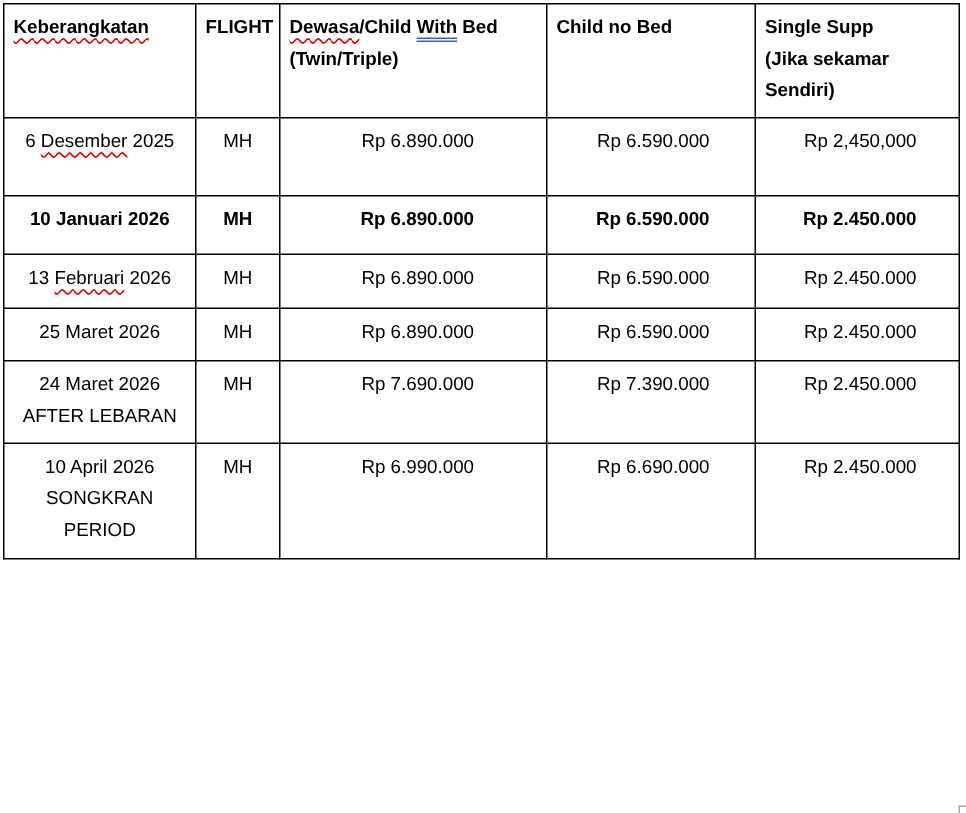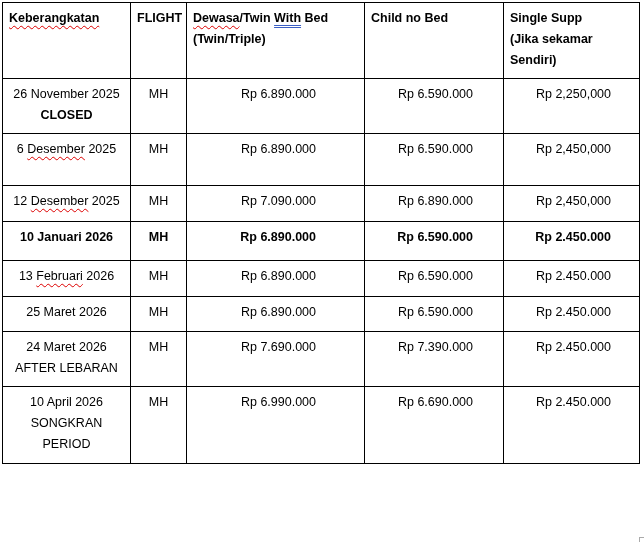--- a/index.html
+++ b/index.html
@@ -29,45 +29,31 @@
     <col style="width:128px">
       <col style="width:56px">
       <col style="width:178px">
       <col style="width:139px">
       <col style="width:136px">
   </colgroup>
   <tbody>
       <tr style="height:76px">
     <th><span class="spell">Keberangkatan</span></th>
     <th>FLIGHT</th>
-    <th><span class="spell">Dewasa</span><span>/Twin </span><span class="gram">With</span><span> Bed</span><br><span>(Twin/Triple)</span></th>
+    <th><span class="spell">Dewasa</span><span>/Child </span><span class="gram">With</span><span> Bed</span><br><span>(Twin/Triple)</span></th>
     <th>Child no Bed</th>
     <th><span>Single Supp</span><br><span>(Jika sekamar</span><br><span>Sendiri)</span></th>
   </tr>
   </tbody>
     <tbody id="rows">
-      <tr style="height: 55px;">
-        <td class="c-date"><span>26 November 2025</span><span class="spell"></span><span></span><br><span class="bold">CLOSED</span></td>
-        <td class="c-flight">MH</td>
-        <td class="c-price">Rp 6.890.000</td>
-        <td class="c-child">Rp 6.590.000</td>
-        <td class="c-single">Rp 2,250,000</td>
-      </tr>
       <tr style="height: 52px;">
         <td class="c-date"><span>6 </span><span class="spell">Desember</span><span> 2025</span></td>
         <td class="c-flight">MH</td>
         <td class="c-price">Rp 6.890.000</td>
         <td class="c-child">Rp 6.590.000</td>
-        <td class="c-single">Rp 2,450,000</td>
-      </tr>
-      <tr style="height: 36px;">
-        <td class="c-date"><span>12 </span><span class="spell">Desember</span><span> 2025</span></td>
-        <td class="c-flight">MH</td>
-        <td class="c-price">Rp 7.090.000</td>
-        <td class="c-child">Rp 6.890.000</td>
         <td class="c-single">Rp 2,450,000</td>
       </tr>
       <tr style="height: 39px; font-weight: bold;">
         <td class="c-date"><span>10 Januari 2026</span><span class="spell"></span><span></span></td>
         <td class="c-flight">MH</td>
         <td class="c-price">Rp 6.890.000</td>
         <td class="c-child">Rp 6.590.000</td>
         <td class="c-single">Rp 2.450.000</td>
       </tr>
       <tr style="height: 36px;">

